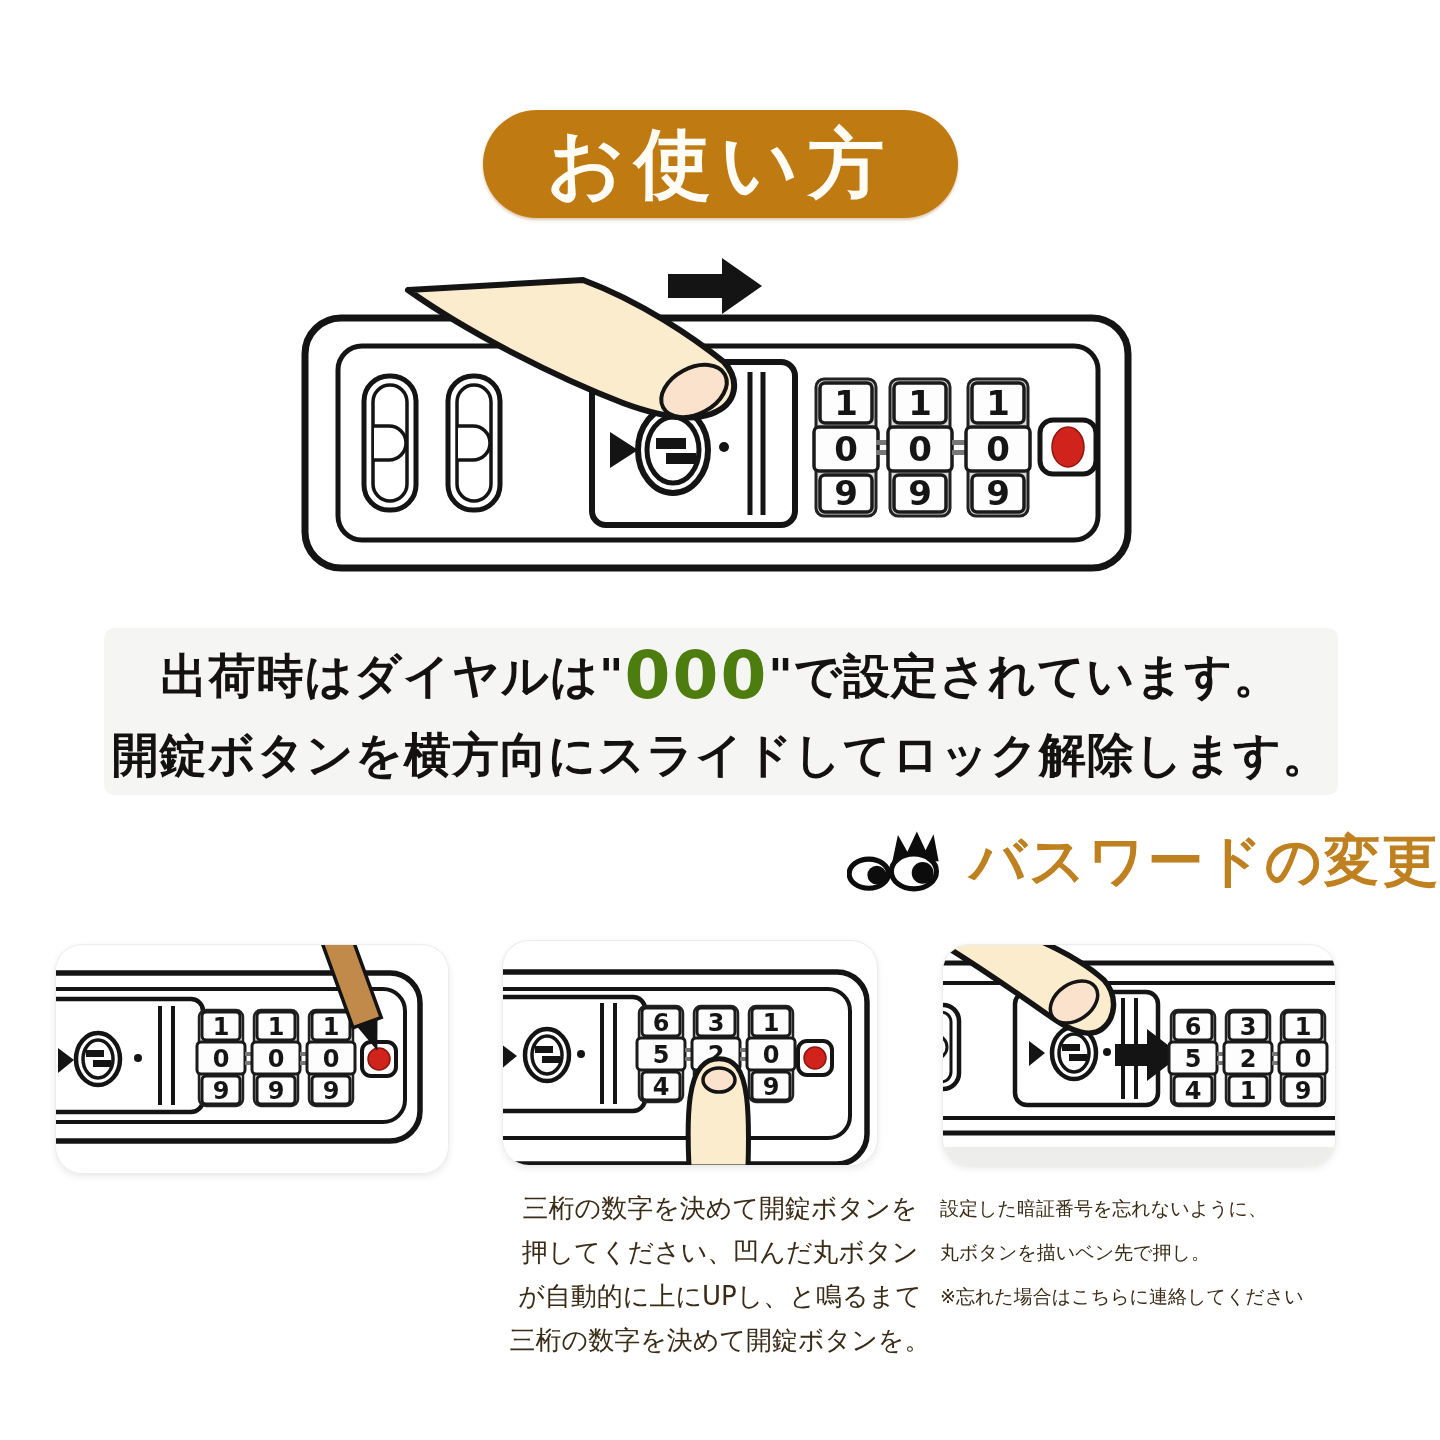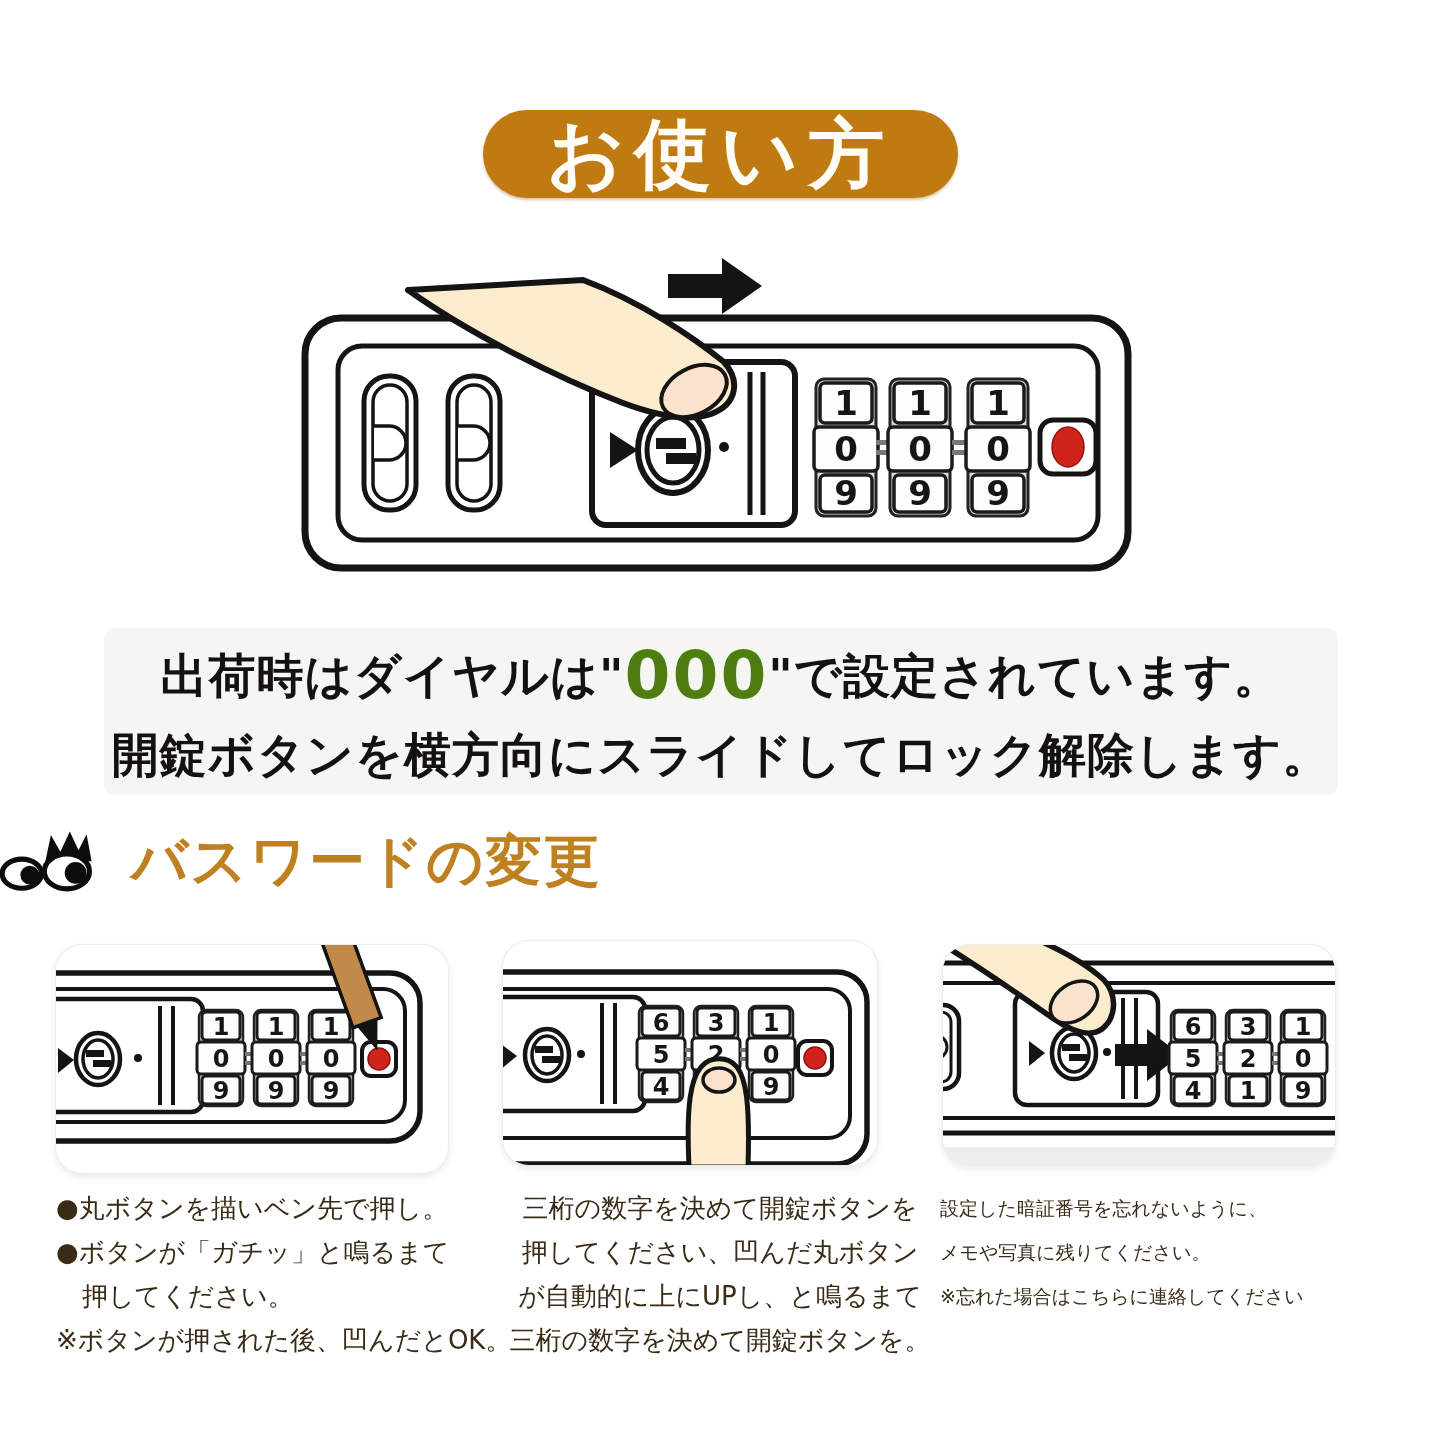--- a/index.html
+++ b/index.html
@@ -1,30 +1,30 @@
 <!DOCTYPE html>
 <html><head>
 <meta charset="utf-8">
 <style>
   html,body{margin:0;padding:0;background:#ffffff;}
   #page{position:relative;width:1440px;height:1440px;background:#ffffff;overflow:hidden;
         font-family:"DejaVu Sans","Liberation Sans",sans-serif;}
   .abs{position:absolute;}
   
-  .title-pill{left:483px;top:110px;width:475px;height:88px;border-radius:54px;
+  .title-pill{left:483px;top:110px;width:475px;height:108px;border-radius:54px;
     background:#c07a12;display:flex;align-items:center;justify-content:center;
     box-shadow:0 2px 3px rgba(150,90,10,.35);}
   .title-pill span{color:#fffdf5;font-size:76px;font-weight:bold;letter-spacing:10px;line-height:1;}
   
   .intro-band{left:104px;top:628px;width:1234px;height:167px;background:#f5f5f3;border-radius:10px;
     display:flex;flex-direction:column;align-items:center;justify-content:center;gap:10px;}
   .intro-line{font-size:47px;font-weight:bold;color:#141210;white-space:nowrap;letter-spacing:1px;}
   .intro-code{font-size:66px;font-weight:bold;color:#4d7c0f;vertical-align:-6px;letter-spacing:2px;}
   
-  .section-header{left:0;top:822px;width:1440px;height:80px;display:flex;align-items:center;justify-content:flex-start;gap:35px;}
+  .section-header{left:0;top:822px;width:1440px;height:80px;display:flex;align-items:center;justify-content:flex-end;gap:26px;}
   .section-header .txt{font-size:56px;font-weight:bold;color:#bf8020;letter-spacing:2px;white-space:nowrap;}
   
   .card{background:#ffffff;border-radius:26px;overflow:hidden;
         box-shadow:0 0 0 1px #ececea, 0 3px 8px rgba(0,0,0,.10);}
   .card svg{position:absolute;left:0;top:0;overflow:visible;}
   #card1{left:56px;top:945px;width:392px;height:228px;}
   #card2{left:503px;top:941px;width:374px;height:224px;}
   #card3{left:943px;top:945px;width:392px;height:220px;}
   
   .step-text{font-size:26px;color:#3a2b17;line-height:44px;white-space:nowrap;}
@@ -317,31 +317,25 @@
         <text class="digit-panel" x="360" y="122">0</text>
         <text class="digit-panel" x="360" y="154">9</text>
       </g>
       <g>
         <path d="M -16,-10 C 28,16 74,48 108,72 C 128,86 147,93 159,84 C 173,73 175,51 161,35 C 128,5 68,-20 -16,-42 Z" fill="#faeccd" stroke="#141414" stroke-width="5.5" stroke-linejoin="round"></path>
         <ellipse cx="131" cy="57" rx="26" ry="18" transform="rotate(-35 131 57)" fill="#fbe2cd" stroke="#141414" stroke-width="3.5"></ellipse>
       </g>
     </svg>
   </div>
 
-  <div id="text1" class="abs step-text">
-    <div>●丸ボタンを描いベン先で押し。</div>
-    <div>●ボタンが「ガチッ」と鳴るまて</div>
-    <div>　押してください。</div>
-    <div>※ボタンが押された後、凹んだとOK。</div>
-  </div>
   <div id="text2" class="abs step-text">
     <div>三桁の数字を決めて開錠ボタンを</div>
     <div>押してください、凹んだ丸ボタン</div>
     <div>が自動的に上にUPし、と鳴るまて</div>
     <div>三桁の数字を決めて開錠ボタンを。</div>
   </div>
   <div id="text3" class="abs step-text">
     <div>設定した暗証番号を忘れないように、</div>
-    <div>メモや写真に残りてください。</div>
+    <div>丸ボタンを描いベン先で押し。</div>
     <div>※忘れた場合はこちらに連絡してください</div>
   </div>
 
 </div>
 
 </body></html>

